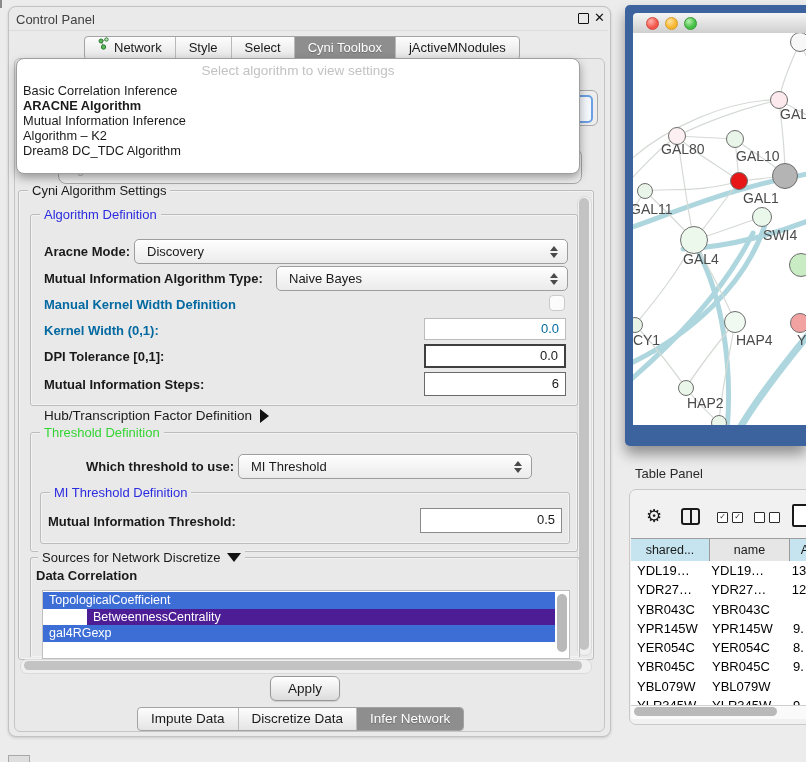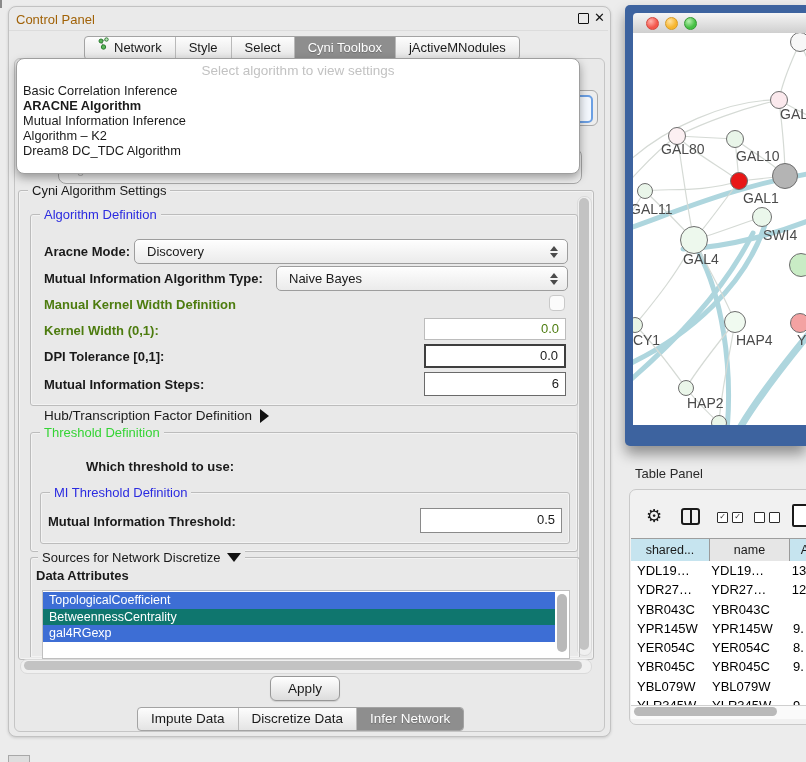--- a/index.html
+++ b/index.html
@@ -10,21 +10,21 @@
   .fstitle{position:absolute;background:#e9e9e9;padding:0 4px;font-size:13px;white-space:nowrap}
   .combo{position:absolute;display:flex;align-items:center;border:1px solid #9d9d9d;border-radius:5px;
     background:linear-gradient(#fefefe,#ebebeb);box-shadow:inset 0 1px 0 #fff}
   .combo .cval{flex:1;padding-left:12px;white-space:nowrap;overflow:hidden}
   .spin{display:flex;flex-direction:column;align-items:center;margin-right:9px;gap:2px}
   .spin i{display:block;width:0;height:0;border-left:4px solid transparent;border-right:4px solid transparent}
   .spin .up{border-bottom:5px solid #4a4a4a}
   .spin .dn{border-top:5px solid #4a4a4a}
   .field{position:absolute;background:#fff;text-align:right;padding-right:6px;box-sizing:border-box}
   .bold{font-weight:bold}
-  .gray{color:#4d7c0f}
+  .gray{color:#0369a1}
   .tabstrip{position:absolute;display:flex;border:1px solid #a3a3a3;border-radius:4px;overflow:hidden;
     background:linear-gradient(#fdfdfd,#e4e4e4);height:22px;line-height:22px}
   .tabstrip .tab{padding:0 13px;border-left:1px solid #b9b9b9;white-space:nowrap;display:flex;gap:5px;cursor:default}
   .tabstrip .tab:first-child{border-left:none}
   .tabstrip .tab.sel{background:#8e8e8e;color:#fff;text-shadow:0 1px 1px rgba(0,0,0,.25)}
   .ddi{padding:0 0 0 6px;line-height:15px;font-size:12.8px;white-space:nowrap}
   .attr{color:#fff;font-size:12.5px;line-height:16.5px;padding-left:6px;white-space:nowrap}
   .track{position:absolute;background:#f0f0f0;border:1px solid #dadada;border-radius:7px}
   .thumb{position:absolute;background:#c3c3c3;border-radius:5px}
   .node{position:absolute;border:1px solid #6d6d6d;border-radius:50%;box-sizing:border-box}
@@ -40,21 +40,21 @@
 </style>
 </head>
 <body>
 
 <div id="screen">
 
   <div class="abs" style="left:0;top:0;width:2px;height:8px;background:#8a8a8a"></div>
 
   <div class="abs" style="left:8px;top:6px;width:601px;height:729px;background:#eaeaea;border:1px solid #c2c2c2;border-radius:8px;box-shadow:0 1px 3px rgba(0,0,0,.15)"></div>
   <div class="abs" style="left:9px;top:7px;width:599px;height:23px;border-bottom:1px solid #dcdcdc"></div>
-  <div class="abs" style="left:16px;top:12px;font-size:13px;color:#a16207">Control Panel</div>
+  <div class="abs" style="left:16px;top:12px;font-size:13px;color:#404040">Control Panel</div>
   <div class="abs" style="left:578px;top:13px;width:9px;height:9px;border:1.5px solid #111;border-radius:1px"></div>
   <div class="abs" style="left:594px;top:10px;font-size:13px;font-weight:bold;color:#111">✕</div>
 
   <div class="tabstrip" style="left:84px;top:36px;font-size:13px">
       <div class="tab">
         <svg width="11" height="13" viewBox="0 0 11 13">
           <line x1="3" y1="4" x2="8.5" y2="2.5" stroke="#9a9a9a"></line>
           <line x1="3" y1="4" x2="5.5" y2="10" stroke="#9a9a9a"></line>
           <circle cx="3" cy="4" r="2" fill="#58b558" stroke="#2e7d32"></circle>
           <circle cx="8.5" cy="2.5" r="1.7" fill="#bfe3bf" stroke="#2e7d32"></circle>
@@ -138,36 +138,43 @@
 
   <div class="abs" style="left:44px;top:408px;display:flex;align-items:center;gap:8px">
     <span style="font-size:13.5px">Hub/Transcription Factor Definition</span>
     <span style="display:inline-block;width:0;height:0;border-top:7px solid transparent;border-bottom:7px solid transparent;border-left:9px solid #111"></span>
   </div>
 
   <div class="fs" style="left:30px;top:432px;width:546px;height:118px"></div>
   <div class="fstitle" id="thrTitle" style="left: 40px; top: 425px; color: rgb(53, 212, 53);">Threshold Definition</div>
 
   <div class="abs bold" style="left:86px;top:459px">Which threshold to use:</div>
+  <div class="combo" style="left:238px;top:454px;width:292px;height:23px">
+    <span class="cval">MI Threshold</span>
+    <span class="spin">
+        <i class="up"></i>
+        <i class="dn"></i>
+      </span>
+  </div>
 
   <div class="fs" style="left:40px;top:492px;width:528px;height:50px"></div>
   <div class="fstitle" id="mitTitle" style="left: 50px; top: 485px; color: rgb(43, 43, 224);">MI Threshold Definition</div>
   <div class="abs bold" style="left:48px;top:514px">Mutual Information Threshold:</div>
   <div class="field" style="left:420px;top:508px;width:142px;height:25px;line-height:22px;border:1px solid #8a8a8a">0.5</div>
 
   <div class="fs" style="left:30px;top:557px;width:548px;height:99px;border-bottom:none;border-radius:3px 3px 0 0"></div>
   <div class="fstitle" style="left:38px;top:550px;display:flex;align-items:center;gap:7px">
     <span>Sources for Network Discretize</span>
     <span style="display:inline-block;width:0;height:0;border-left:7px solid transparent;border-right:7px solid transparent;border-top:9px solid #111"></span>
   </div>
-  <div class="abs bold" style="left:36px;top:568px">Data Attributes</div>
+  <div class="abs bold" style="left:36px;top:568px">Data Correlation</div>
   <div class="abs" style="left:42px;top:590px;width:526px;height:67px;background:#fff;border:1px solid #bfbfbf;overflow:hidden">
     <div style="position:absolute;left:0;top:1px;right:14px">
         <div class="attr" style="background: rgb(61, 110, 213);">TopologicalCoefficient</div>
-        <div class="attr" style="background: #0f766e;">BetweennessCentrality</div>
+        <div class="attr" style="background: #4c1d95; margin-left: 44px;">BetweennessCentrality</div>
         <div class="attr" style="background: rgb(61, 110, 213);">gal4RGexp</div>
       </div>
     <div class="thumb" style="right:2px;top:3px;width:10px;height:58px;background:#b9b9b9"></div>
   </div>
 
   <div class="track" style="left:20px;top:659px;width:570px;height:13px"></div>
   <div class="thumb" style="left:24px;top:661px;width:558px;height:9px"></div>
 
   <div class="abs" style="left:270px;top:676px;width:68px;height:23px;border:1px solid #989898;border-radius:6px;
               background:linear-gradient(#ffffff,#dcdcdc);text-align:center;line-height:23px;font-size:13.5px;box-shadow:0 1px 1px rgba(0,0,0,.12)">

